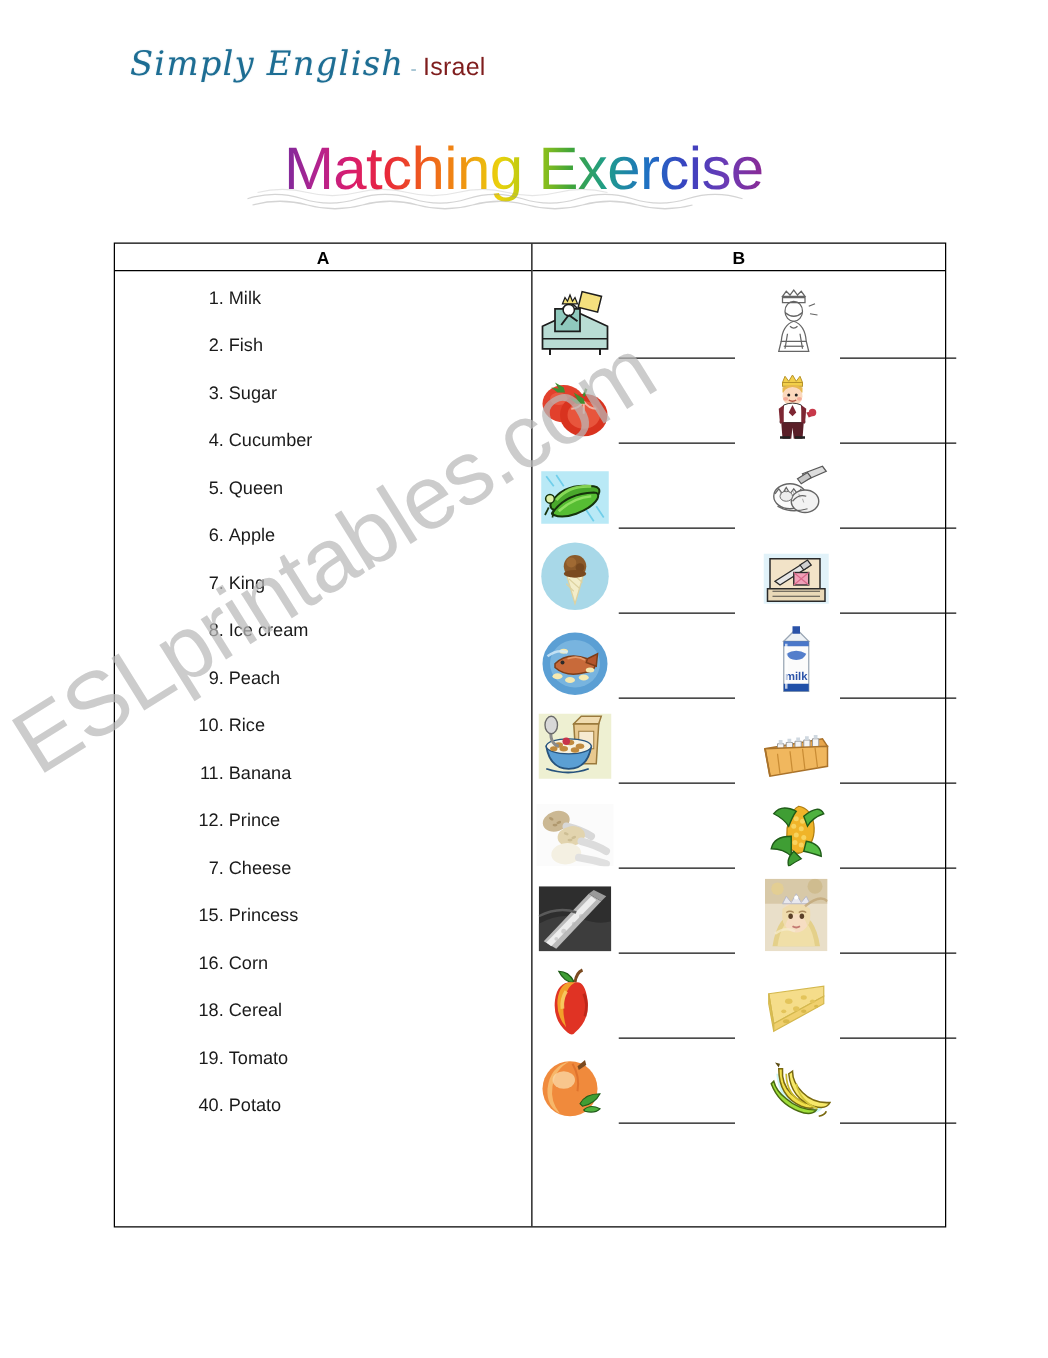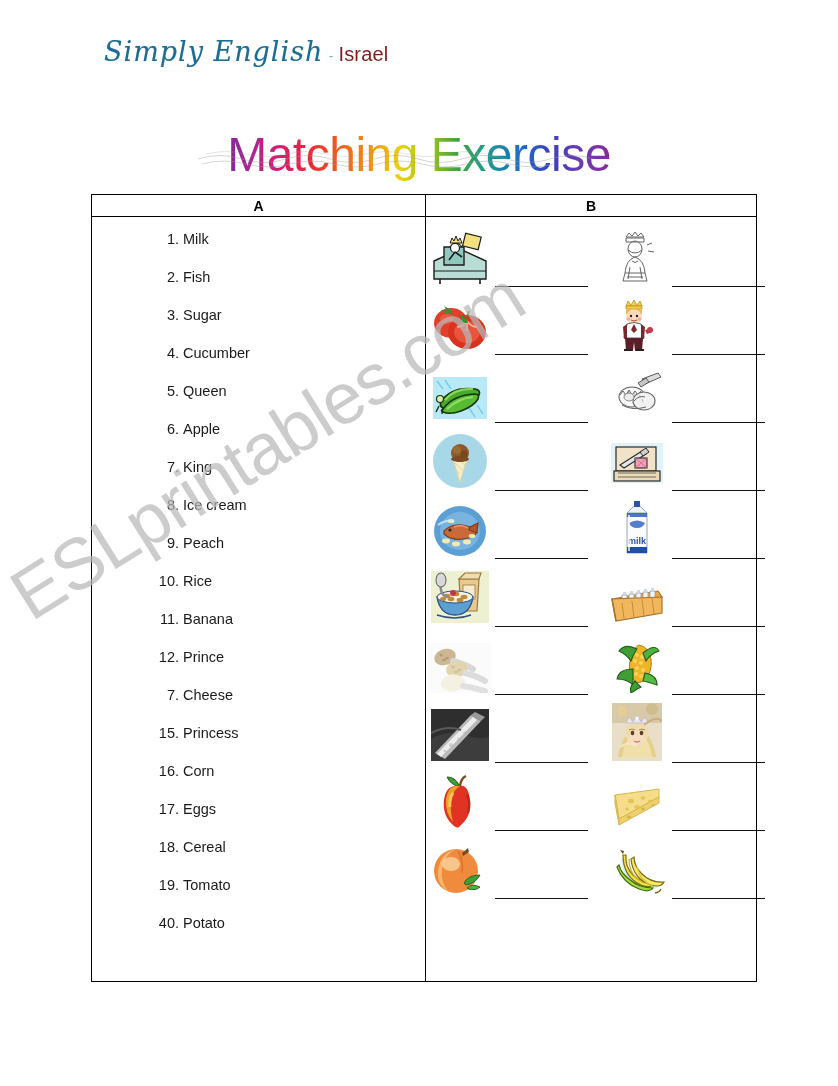--- a/index.html
+++ b/index.html
@@ -46,21 +46,20 @@
   }
 
   
   #title-wrap {
     position: absolute;
     left: 0;
     top: 108px;
     width: 838px;
     text-align: center;
     pointer-events: none;
-    margin-top: 19px;
   }
   #title {
     display: inline-block;
     font-family: "Liberation Sans", sans-serif;
     font-size: 48px;
     font-weight: 400;
     letter-spacing: -0.5px;
     background-image: linear-gradient(90deg,
         #7d2a9c 0%,
         #b3238f 7%,
@@ -293,24 +292,20 @@
         </div>
         <div class="list-item">
           <span class="num">15.</span>
           <span class="word">Princess</span>
         </div>
         <div class="list-item">
           <span class="num">16.</span>
           <span class="word">Corn</span>
         </div>
         <div class="list-item">
-          <span class="num">17.</span>
-          <span class="word">Eggs</span>
-        </div>
-        <div class="list-item">
           <span class="num">18.</span>
           <span class="word">Cereal</span>
         </div>
         <div class="list-item">
           <span class="num">19.</span>
           <span class="word">Tomato</span>
         </div>
         <div class="list-item">
           <span class="num">40.</span>
           <span class="word">Potato</span>

